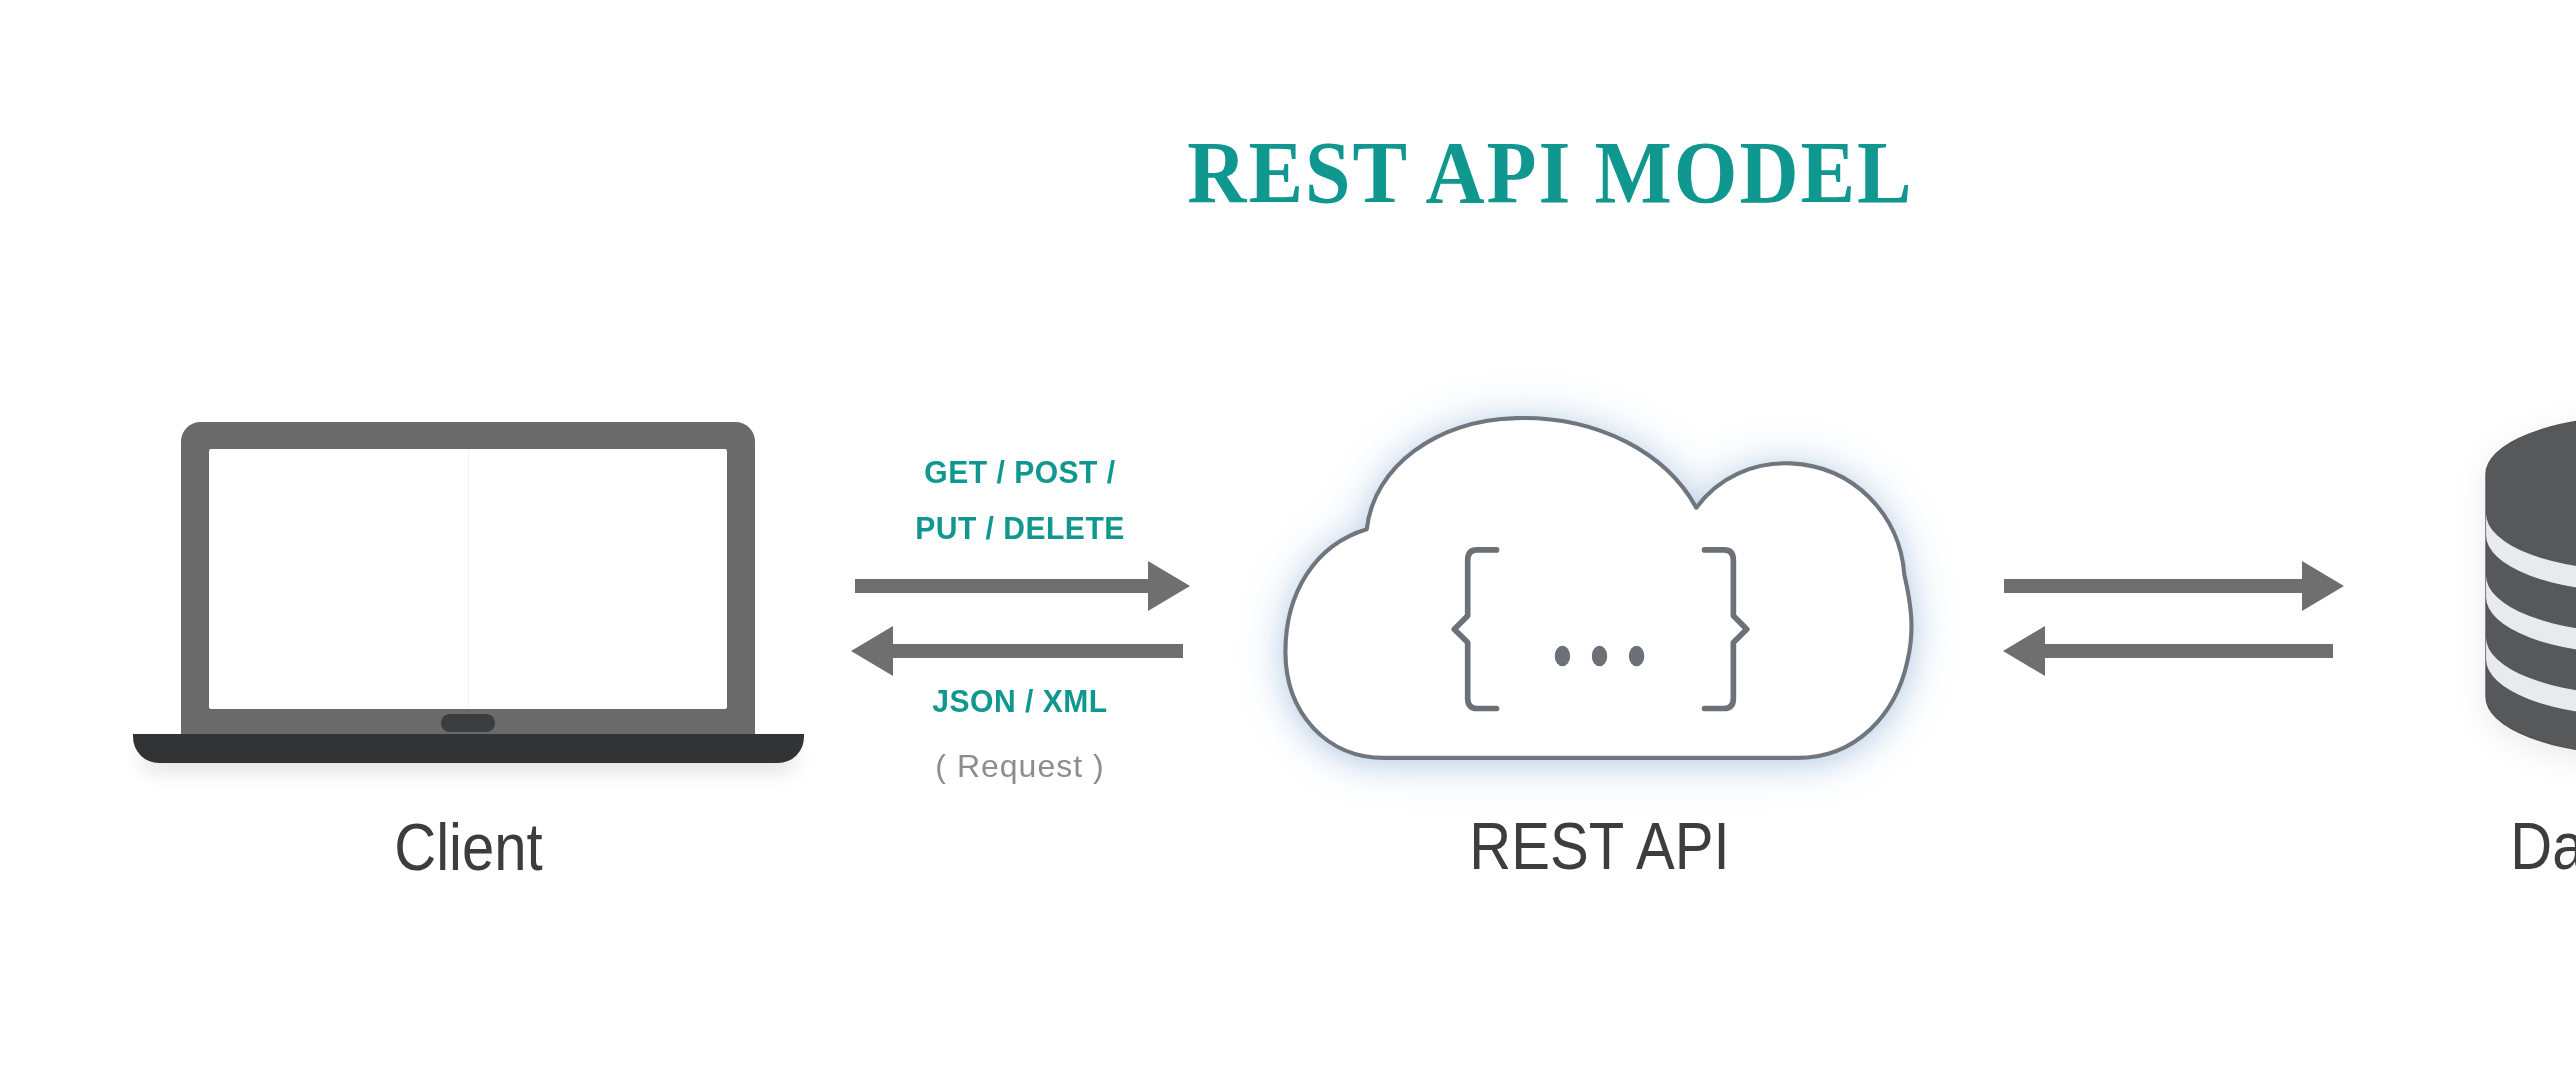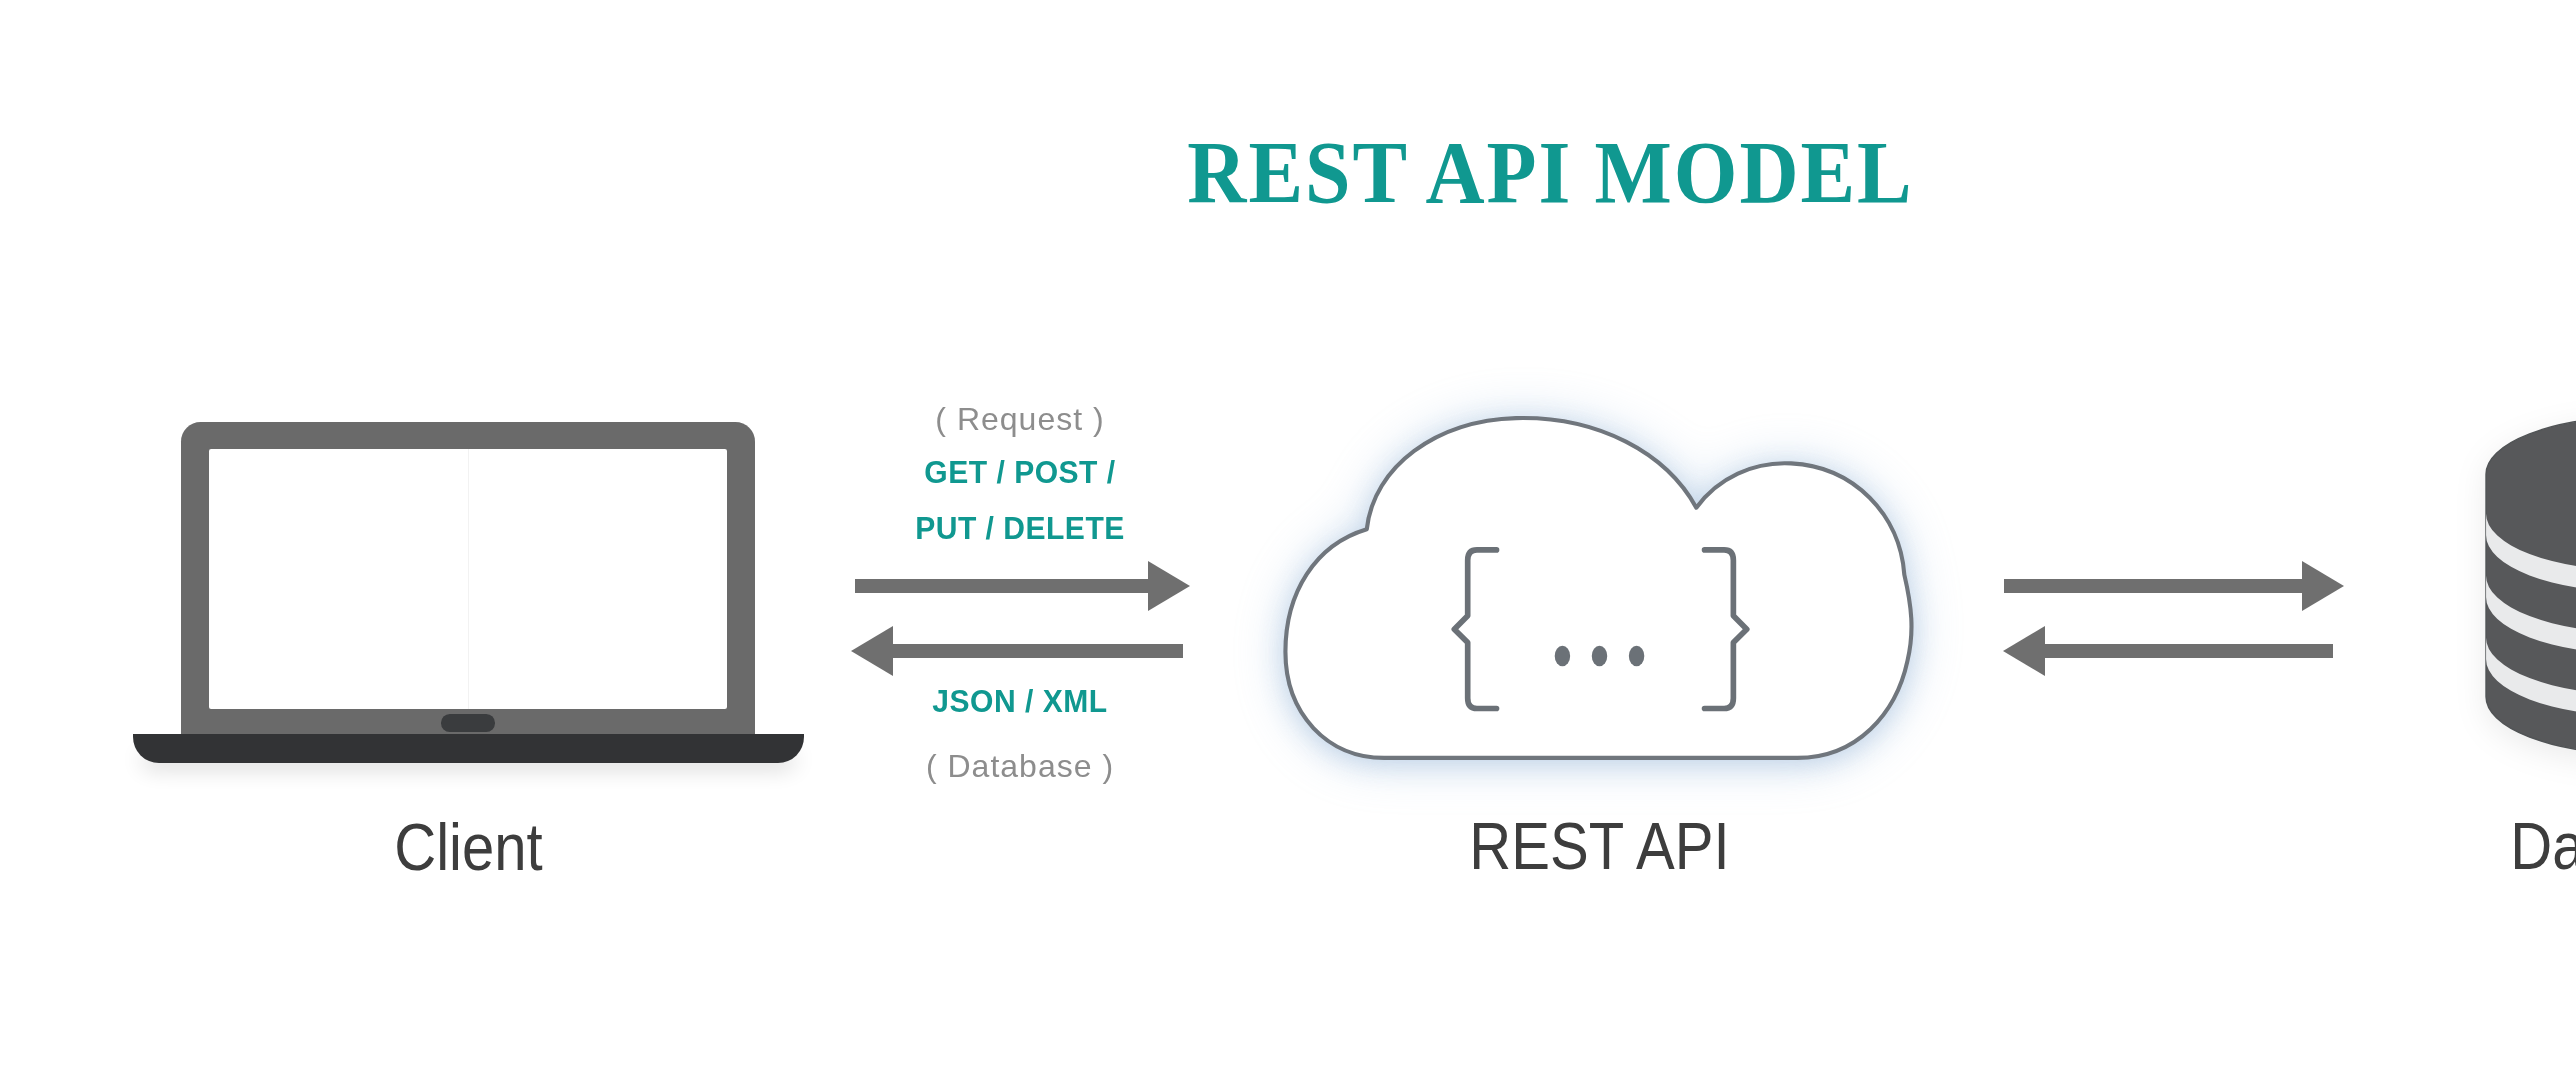--- a/index.html
+++ b/index.html
@@ -59,35 +59,34 @@
     <div class="lid">
       <div class="screen">
         <div class="seam"></div>
       </div>
       <div class="notch"></div>
     </div>
     <div class="base"></div>
   </div>
   <div class="abs node-label" style="left:133px;top:814px;width:671px;">Client</div>
 
-  <div class="abs flow-text caption" style="left:845px;top:403px;">( Request )</div>
   <div class="abs flow-text methods" style="left:845px;top:457px;">GET / POST /</div>
   <div class="abs flow-text methods" style="left:845px;top:513px;">PUT / DELETE</div>
 
   <div class="abs arrow to-right" style="left:855px;top:561px;width:335px;">
     <div class="shaft"></div>
     <div class="head"></div>
   </div>
   <div class="abs arrow to-left" style="left:851px;top:626px;width:332px;">
     <div class="head"></div>
     <div class="shaft"></div>
   </div>
 
   <div class="abs flow-text methods" style="left:845px;top:686px;">JSON / XML</div>
-  <div class="abs flow-text caption" style="left:845px;top:750px;">( Database )</div>
+  <div class="abs flow-text caption" style="left:845px;top:750px;">( Request )</div>
 
   <svg id="cloud-svg" class="abs" width="633" height="346" viewBox="0 0 1228 672">
     <path d="M 196 666
              C 85 666, 4 580, 4 460
              C 4 345, 62 252, 162 222
              C 175 100, 298 10, 452 6
              C 612 2, 744 74, 802 180
              C 844 122, 914 90, 986 94
              C 1108 100, 1198 194, 1206 310
              C 1220 370, 1226 420, 1212 478

